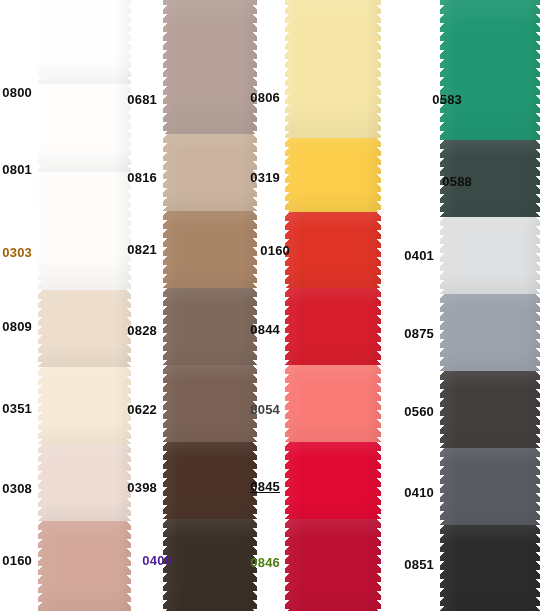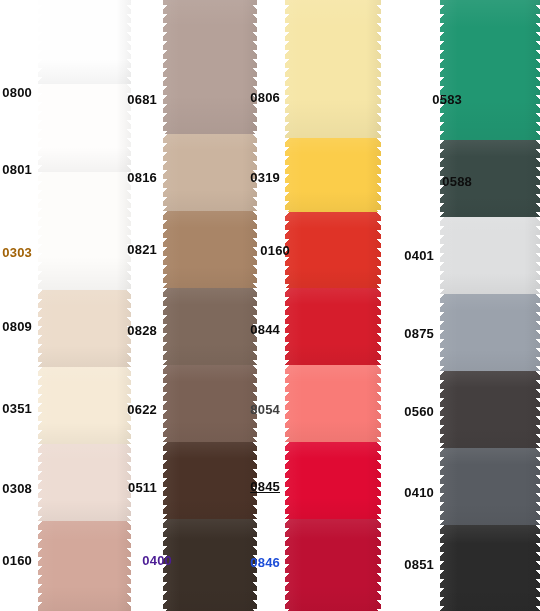--- a/index.html
+++ b/index.html
@@ -89,38 +89,38 @@
       <div class="swatch" title="0828" style="top: 288px; height: 77px; background: rgb(126, 105, 92);"></div>
       <div class="swatch" title="0622" style="top: 365px; height: 77px; background: rgb(122, 97, 85);"></div>
       <div class="swatch" title="0398" style="top: 442px; height: 77px; background: rgb(75, 51, 40);"></div>
       <div class="swatch" title="0400" style="top: 519px; height: 92px; background: rgb(59, 48, 40);"></div>
     </div>
     <div class="label" style="left: 125px; width: 32px; top: 93px; color: rgb(13, 13, 13);">0681</div>
     <div class="label" style="left: 125px; width: 32px; top: 171px; color: rgb(13, 13, 13);">0816</div>
     <div class="label" style="left: 125px; width: 32px; top: 243px; color: rgb(13, 13, 13);">0821</div>
     <div class="label" style="left: 125px; width: 32px; top: 324px; color: rgb(13, 13, 13);">0828</div>
     <div class="label" style="left: 125px; width: 32px; top: 403px; color: rgb(13, 13, 13);">0622</div>
-    <div class="label" style="left: 125px; width: 32px; top: 481px; color: rgb(13, 13, 13);">0511</div>
+    <div class="label" style="left: 125px; width: 32px; top: 481px; color: rgb(13, 13, 13);">0398</div>
     <div class="label" style="left: 140px; width: 32px; top: 554px; color: #4c1d95;">0400</div>
     <div class="swatch-strip" style="left: 285px; width: 96px;">
       <div class="swatch" title="0806" style="top: -4px; height: 142px; background: rgb(246, 230, 167);"></div>
       <div class="swatch" title="0319" style="top: 138px; height: 74px; background: rgb(251, 205, 74);"></div>
       <div class="swatch" title="0160" style="top: 212px; height: 76px; background: rgb(223, 51, 39);"></div>
       <div class="swatch" title="0844" style="top: 288px; height: 77px; background: rgb(214, 29, 44);"></div>
       <div class="swatch" title="8054" style="top: 365px; height: 77px; background: rgb(249, 123, 119);"></div>
       <div class="swatch" title="0845" style="top: 442px; height: 77px; background: rgb(224, 10, 51);"></div>
       <div class="swatch" title="0846" style="top: 519px; height: 92px; background: rgb(189, 16, 51);"></div>
     </div>
     <div class="label" style="left: 248px; width: 32px; top: 91px; color: rgb(13, 13, 13);">0806</div>
     <div class="label" style="left: 248px; width: 32px; top: 171px; color: rgb(13, 13, 13);">0319</div>
     <div class="label" style="left: 248px; width: 32px; top: 244px; color: rgb(13, 13, 13); margin-left: 10px;">0160</div>
     <div class="label" style="left: 248px; width: 32px; top: 323px; color: rgb(13, 13, 13);">0844</div>
     <div class="label" style="left: 248px; width: 32px; top: 403px; color: #404040;">8054</div>
     <div class="label" style="left: 248px; width: 32px; top: 480px; color: rgb(13, 13, 13); text-decoration: underline;">0845</div>
-    <div class="label" style="left: 248px; width: 32px; top: 556px; color: #1d4ed8;">0846</div>
+    <div class="label" style="left: 248px; width: 32px; top: 556px; color: #4d7c0f;">0846</div>
     <div class="swatch-strip" style="left: 440px; width: 100px;">
       <div class="swatch" title="0583" style="top: -4px; height: 144px; background: rgb(33, 151, 114);"></div>
       <div class="swatch" title="0588" style="top: 140px; height: 77px; background: rgb(58, 75, 71);"></div>
       <div class="swatch" title="0401" style="top: 217px; height: 77px; background: rgb(222, 223, 224);"></div>
       <div class="swatch" title="0875" style="top: 294px; height: 77px; background: rgb(155, 162, 172);"></div>
       <div class="swatch" title="0560" style="top: 371px; height: 77px; background: rgb(68, 63, 63);"></div>
       <div class="swatch" title="0410" style="top: 448px; height: 77px; background: rgb(88, 92, 98);"></div>
       <div class="swatch" title="0851" style="top: 525px; height: 86px; background: rgb(43, 43, 43);"></div>
     </div>
     <div class="label" style="left: 402px; width: 32px; top: 93px; color: rgb(13, 13, 13); margin-left: 28px;">0583</div>

